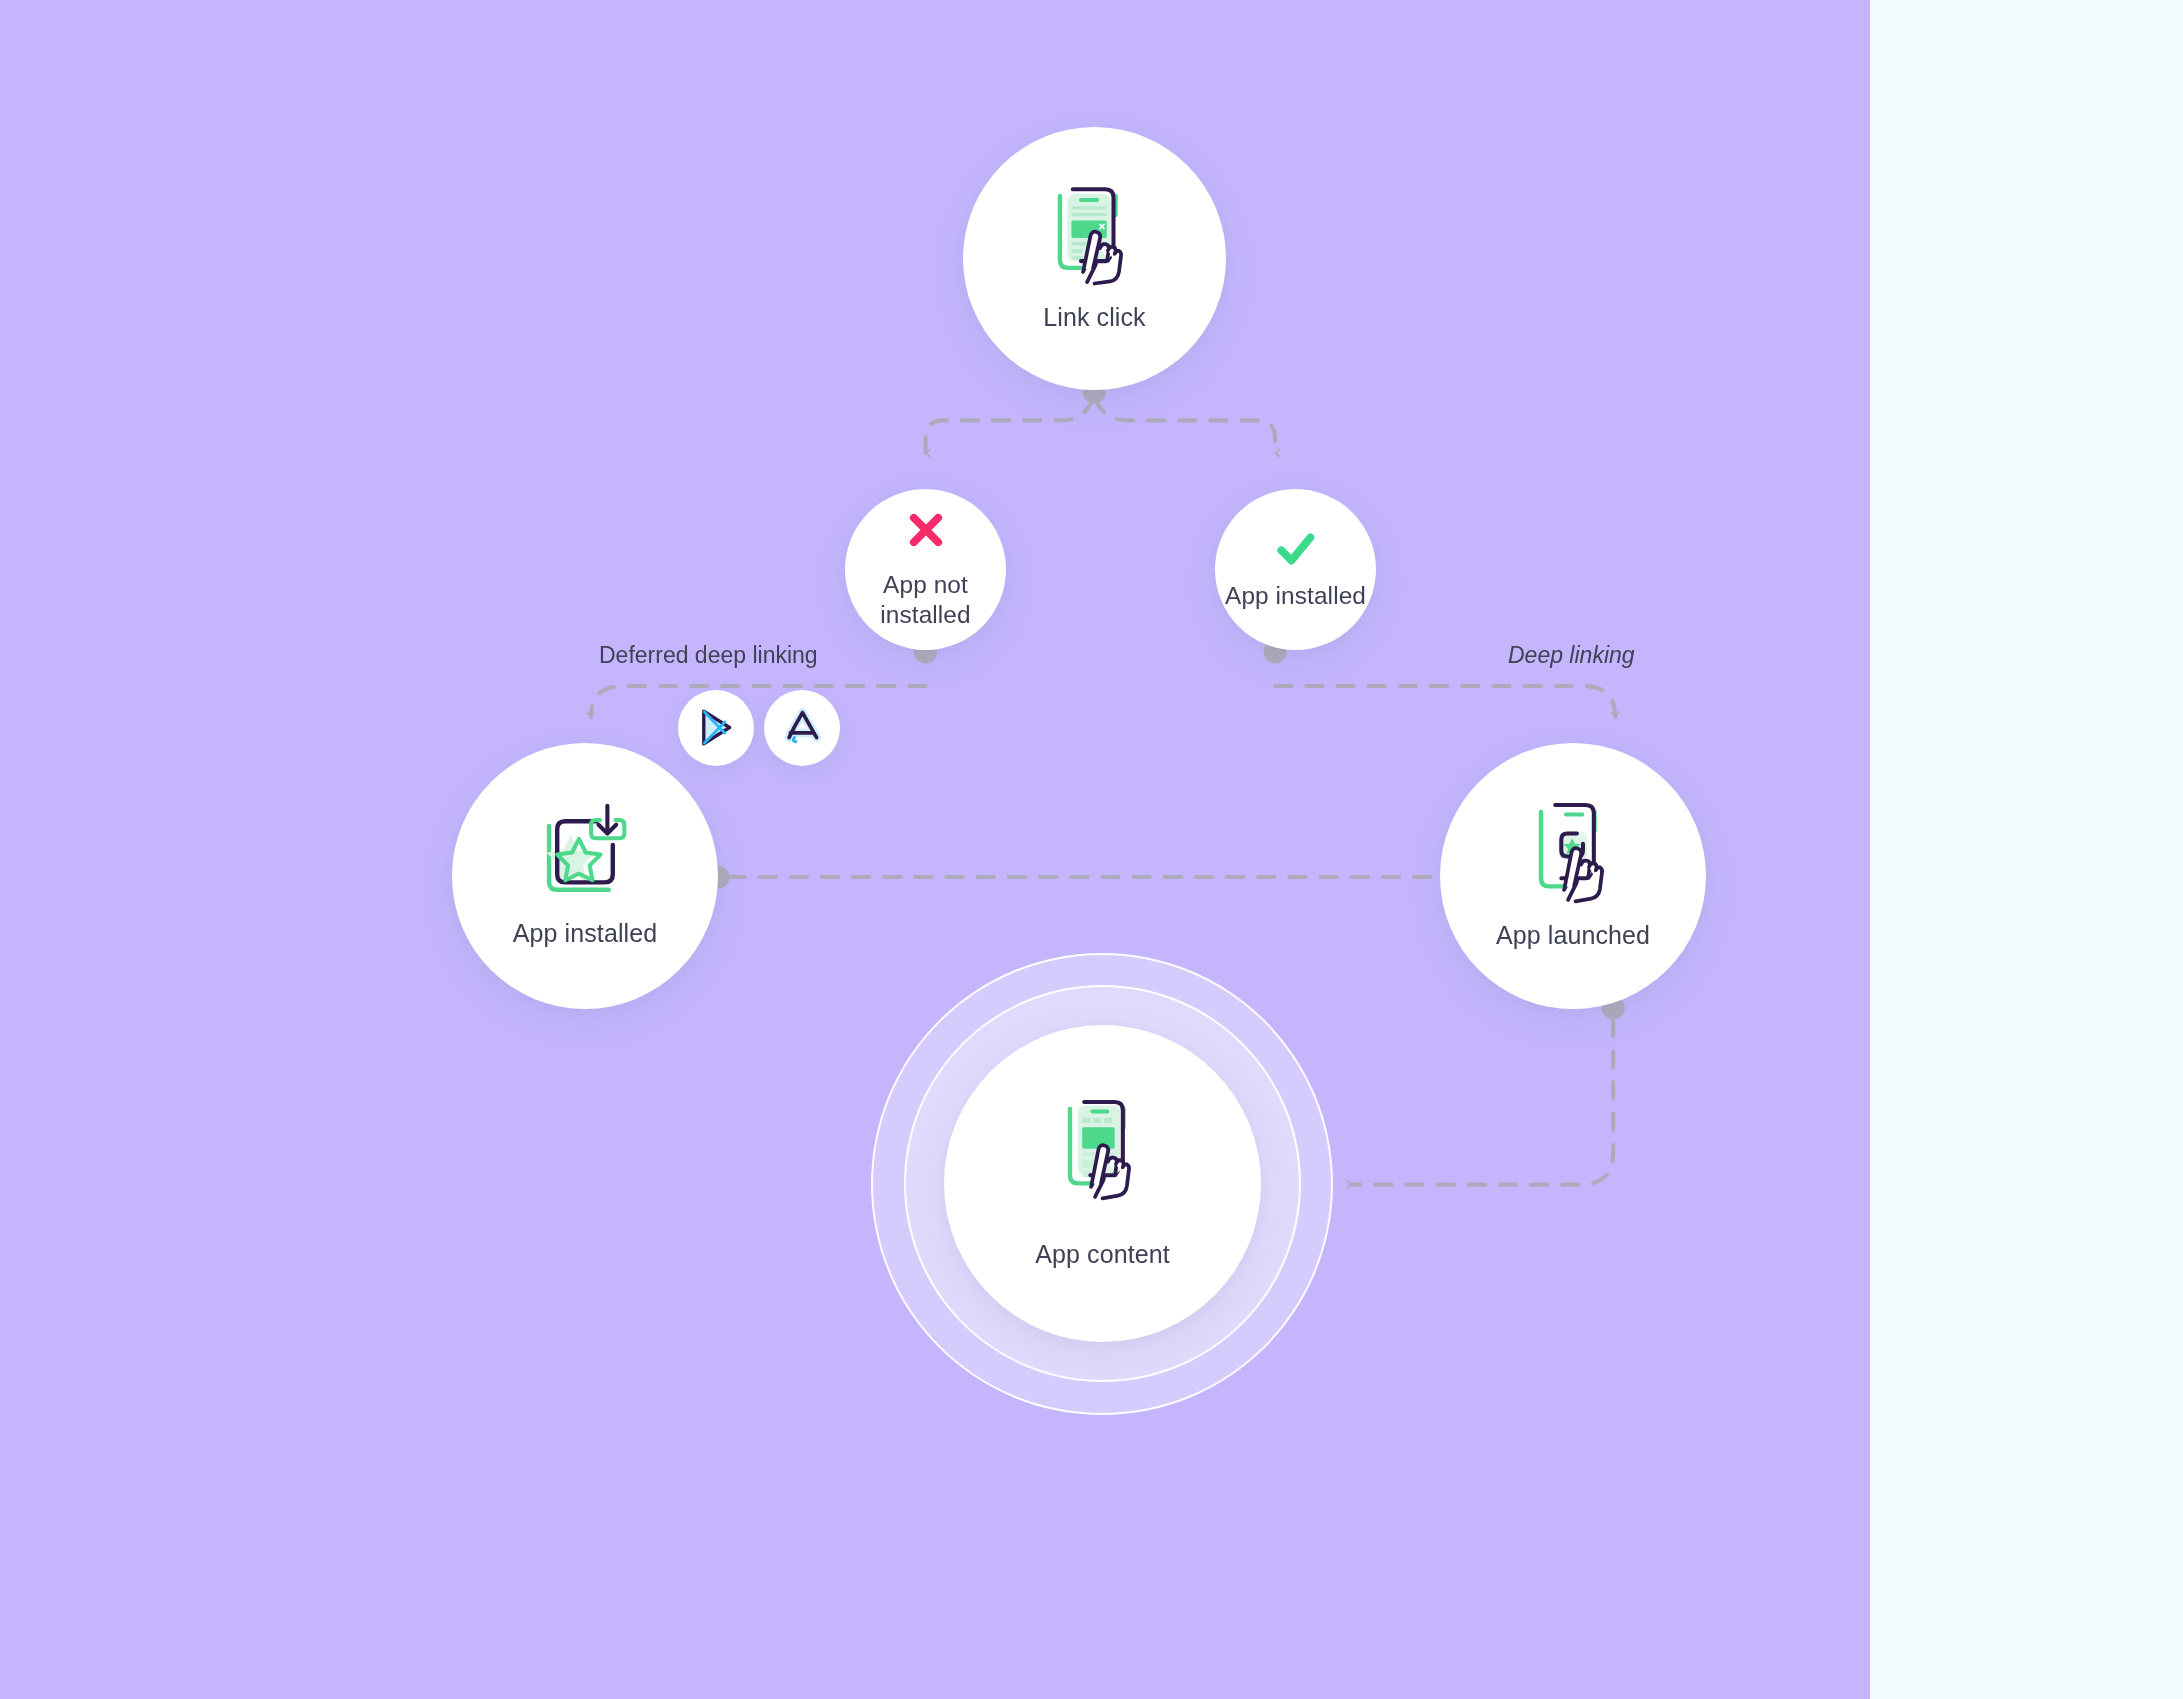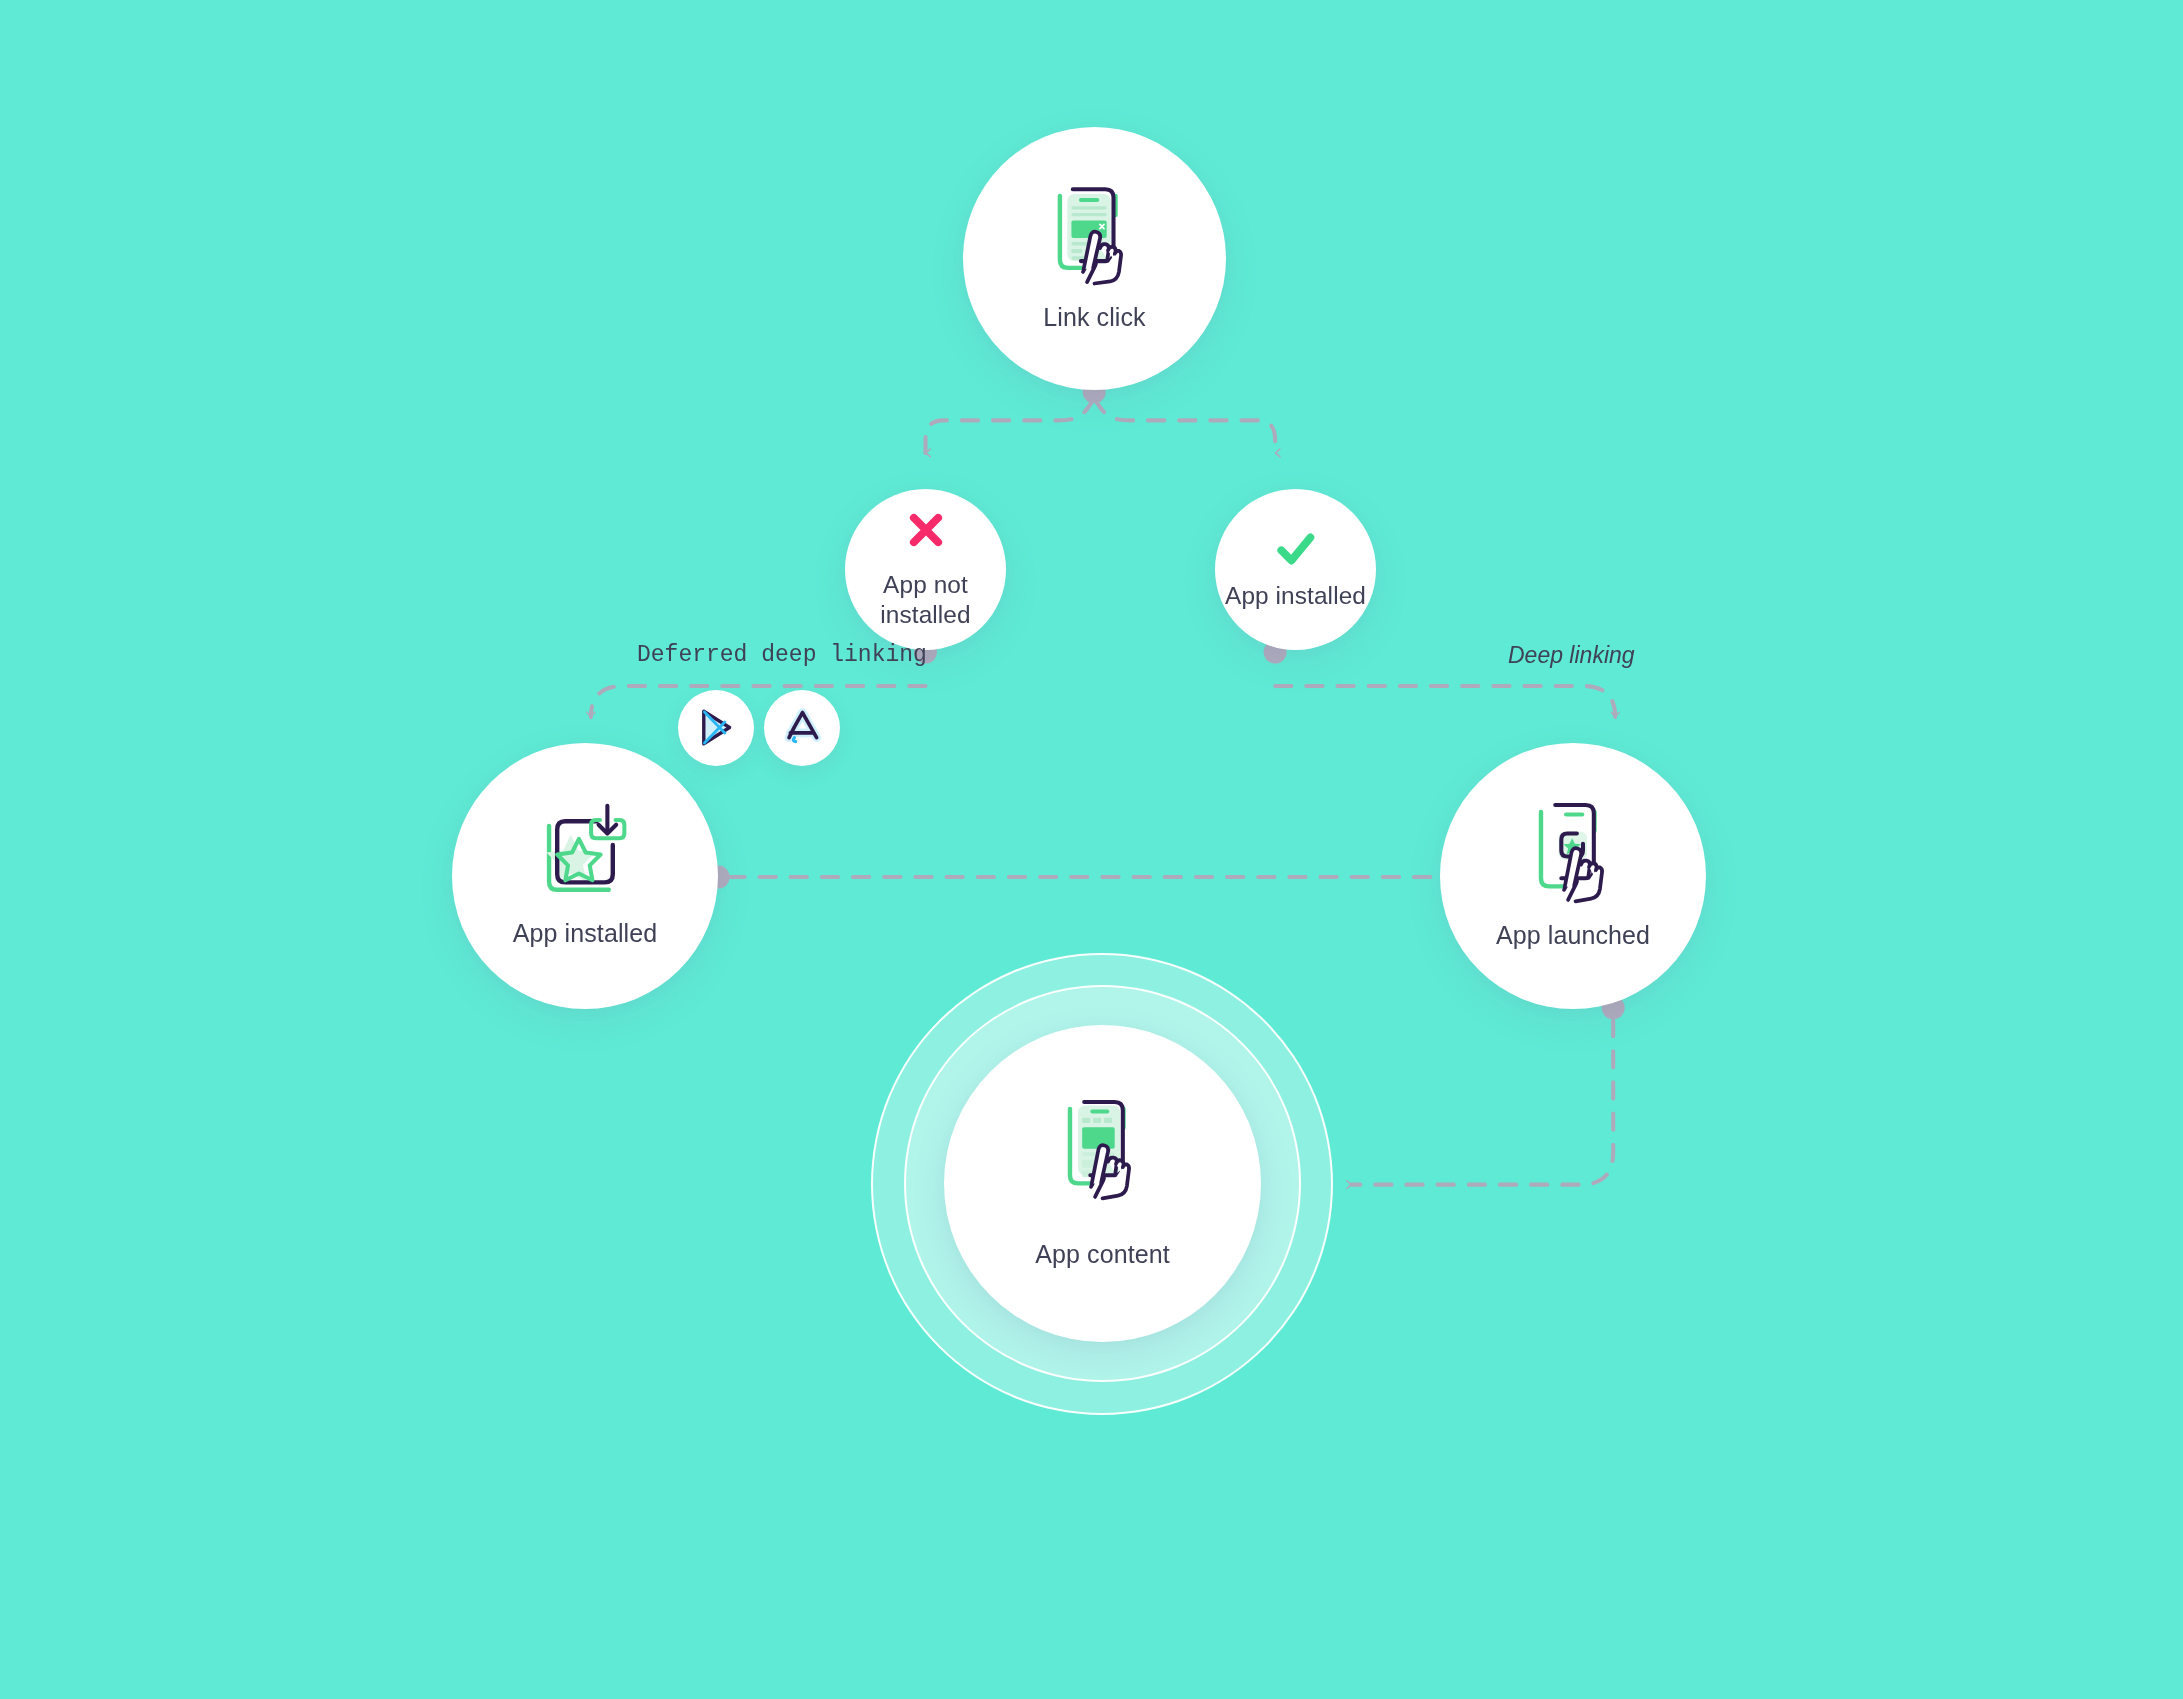--- a/index.html
+++ b/index.html
@@ -5,23 +5,23 @@
   * { box-sizing: border-box; margin: 0; padding: 0; }
   html, body {
     width: 2183px;
     height: 1699px;
     background: #f2fafd;
     font-family: "Liberation Sans", sans-serif;
     overflow: hidden;
   }
   #stage {
     position: relative;
-    width: 2183px;
+    width: 1870px;
     height: 1699px;
-    background: #5eead4;
+    background: #c4b5fd;
   }
 
   
   #flow {
     position: absolute;
     left: 0; top: 0;
     width: 2183px;
     height: 1437px;
   }
   #edges {
@@ -116,21 +116,21 @@
   #badge-app-store  { left: 764px; top: 690px; }
 
   
   .edge-label {
     position: absolute;
     color: #3f4156;
     font-size: 23px;
     white-space: nowrap;
     z-index: 3;
   }
-  #label-deferred { left: 637px; top: 642px; font-family: Liberation Mono, monospace; }
+  #label-deferred { left: 599px; top: 642px; }
   #label-deep     { left: 1508px; top: 642px; font-style: italic; }
 
   
   #caption {
     position: absolute;
     left: 213px;
     top: 1460px;
     width: 1762px;
     color: #241a54;
     font-size: 43px;

